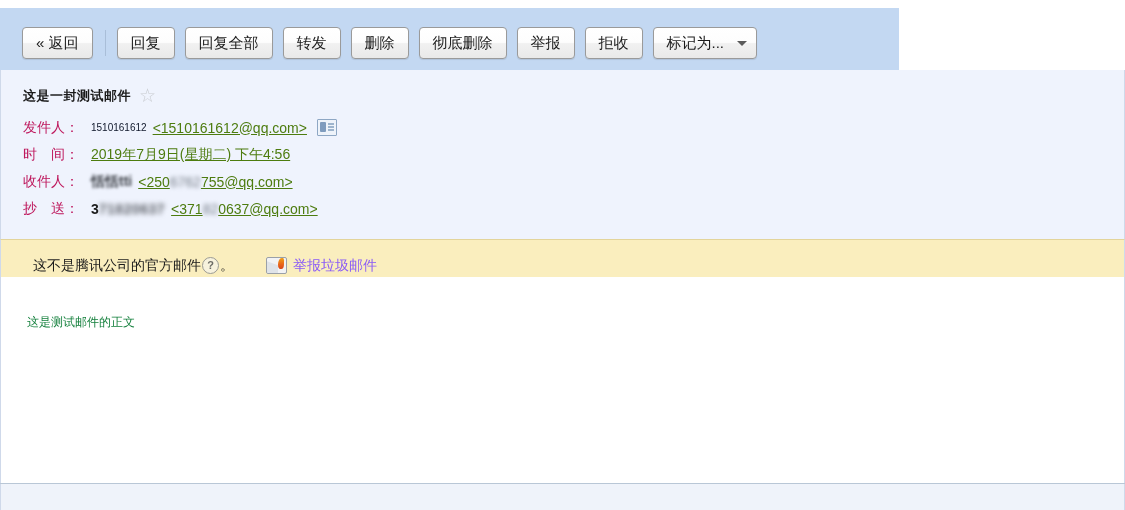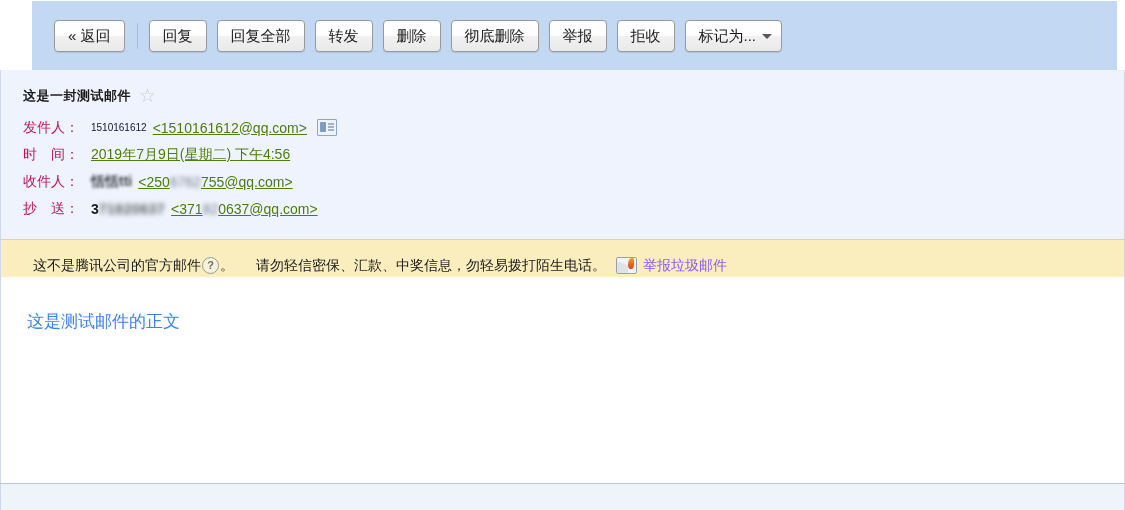--- a/index.html
+++ b/index.html
@@ -21,29 +21,28 @@
     width: 1125px;
     height: 510px;
     background: #ffffff;
     box-sizing: border-box;
   }
 
   
   .toolbar {
     position: absolute;
     left: 0;
-    top: 1px;
-    width: 1085px;
+    top: 8px;
+    width: 899px;
     height: 70px;
     background: #c3d8f2;
     box-sizing: border-box;
     display: flex;
     align-items: center;
     padding-left: 22px;
-    margin-left: 32px;
   }
   .tb-btn {
     position: relative;
     height: 32px;
     min-width: 40px;
     padding: 0 13px;
     margin-right: 10px;
     border: 1px solid #9a9a9a;
     border-radius: 4px;
     background: linear-gradient(to bottom, #ffffff 0%, #fdfdfd 48%, #f1f1f1 52%, #e9e9e9 100%);
@@ -51,21 +50,21 @@
     display: flex;
     align-items: center;
     justify-content: center;
     font-size: 15px;
     color: #1a1a1a;
     white-space: nowrap;
     cursor: pointer;
     box-sizing: border-box;
   }
   .tb-btn.has-caret {
-    padding-right: 25px;
+    padding-right: 32px;
   }
   .caret {
     position: absolute;
     right: 9px;
     top: 50%;
     margin-top: -2px;
     width: 0;
     height: 0;
     border-left: 5px solid transparent;
     border-right: 5px solid transparent;
@@ -274,22 +273,22 @@
     top: 277px;
     width: 1125px;
     height: 206px;
     background: #ffffff;
     border-left: 1px solid #cfd9ea;
     border-right: 1px solid #cfd9ea;
     box-sizing: border-box;
     padding: 34px 0 0 26px;
   }
   .body-text {
-    font-size: 17px;
-    color: #3b82f6;
+    font-size: 12px;
+    color: #15803d;
     line-height: 22px;
   }
 
   
   .footer-divider {
     position: absolute;
     left: 0;
     top: 483px;
     width: 1125px;
     height: 1px;
@@ -364,21 +363,20 @@
       <span class="meta-addr">0637@qq.com&gt;</span>
     </div>
 
   </div>
 
   <div class="warn-banner">
     <span>这不是腾讯公司的官方邮件</span>
     <span class="help-icon">?</span>
     <span>。</span>
     <span class="warn-gap"></span>
-    <span>请勿轻信密保、汇款、中奖信息，勿轻易拨打陌生电话。</span>
     <span class="spam-icon"></span>
     <span class="spam-link">举报垃圾邮件</span>
   </div>
 
   <div class="mail-body">
     <div class="body-text">这是测试邮件的正文</div>
   </div>
 
   <div class="footer-divider"></div>
   <div class="footer-area"></div>

